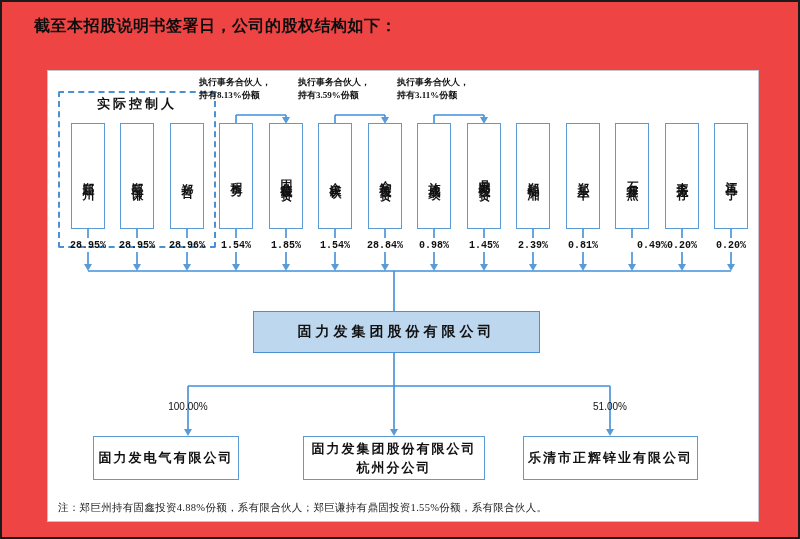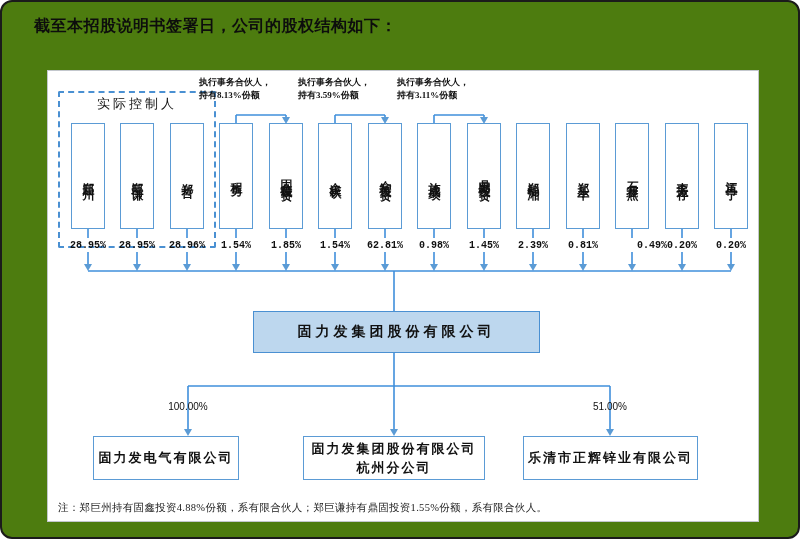--- a/index.html
+++ b/index.html
@@ -1,36 +1,36 @@
 <!DOCTYPE html>
 <html><head>
 <meta charset="utf-8">
 <style>
   html,body { margin:0; padding:0; background:#ffffff; }
   .frame {
     position:relative; width:800px; height:539px; box-sizing:border-box;
-    border:2px solid #1b1b1b; border-radius:12px; background:#4d7c0f; overflow:hidden;
+    border:2px solid #1b1b1b; border-radius:0; background:#ef4444; overflow:hidden;
     font-family:"Liberation Serif","DejaVu Serif",serif;
   }
   .intro {
     position:absolute; left:32px; top:14px; font-size:16px; color:#0d0d0d;
     letter-spacing:0.5px; font-weight:600;
   }
   .canvas {
     position:absolute; left:45px; top:68px; width:712px; height:452px;
     border:1px solid #c3c7cd; box-sizing:border-box; background:#fff;
   }
   .svg-layer { position:absolute; left:0; top:0; width:100%; height:100%; }
   .ctrl-box {
     position:absolute; left:10px; top:20px; width:158px; height:157px;
     border:2px dashed #4a90d2; box-sizing:border-box; border-radius:2px;
   }
   .ctrl-label {
     position:absolute; left:10px; top:24px; width:158px; text-align:center;
-    font-size:13px; font-weight:normal; letter-spacing:3px; color:#111;
+    font-size:13px; font-weight:bold; letter-spacing:3px; color:#111;
   }
   .sh-box {
     position:absolute; top:52px; width:34px; height:106px; box-sizing:border-box;
     border:1.4px solid #5b9bd5; background:#fff;
     display:flex; align-items:center; justify-content:center;
   }
   .sh-name {
     writing-mode:vertical-rl; text-orientation:upright;
     font-size:12px; font-weight:bold; letter-spacing:3px; color:#111;
   }
@@ -164,21 +164,21 @@
         <span class="sh-name">固鑫投资</span>
       </div>
       <div class="pct" style="left: 203px;">1.85%</div>
       <div class="sh-box" style="left: 270px;">
         <span class="sh-name">金汉钦</span>
       </div>
       <div class="pct" style="left: 252px;">1.54%</div>
       <div class="sh-box" style="left: 320px;">
         <span class="sh-name">众智投资</span>
       </div>
-      <div class="pct" style="left: 302px;">62.81%</div>
+      <div class="pct" style="left: 302px;">28.84%</div>
       <div class="sh-box" style="left: 369px;">
         <span class="sh-name">施成琰</span>
       </div>
       <div class="pct" style="left: 351px;">0.98%</div>
       <div class="sh-box" style="left: 419px;">
         <span class="sh-name">鼎固投资</span>
       </div>
       <div class="pct" style="left: 401px;">1.45%</div>
       <div class="sh-box" style="left: 468px;">
         <span class="sh-name">郑锦湘</span>

